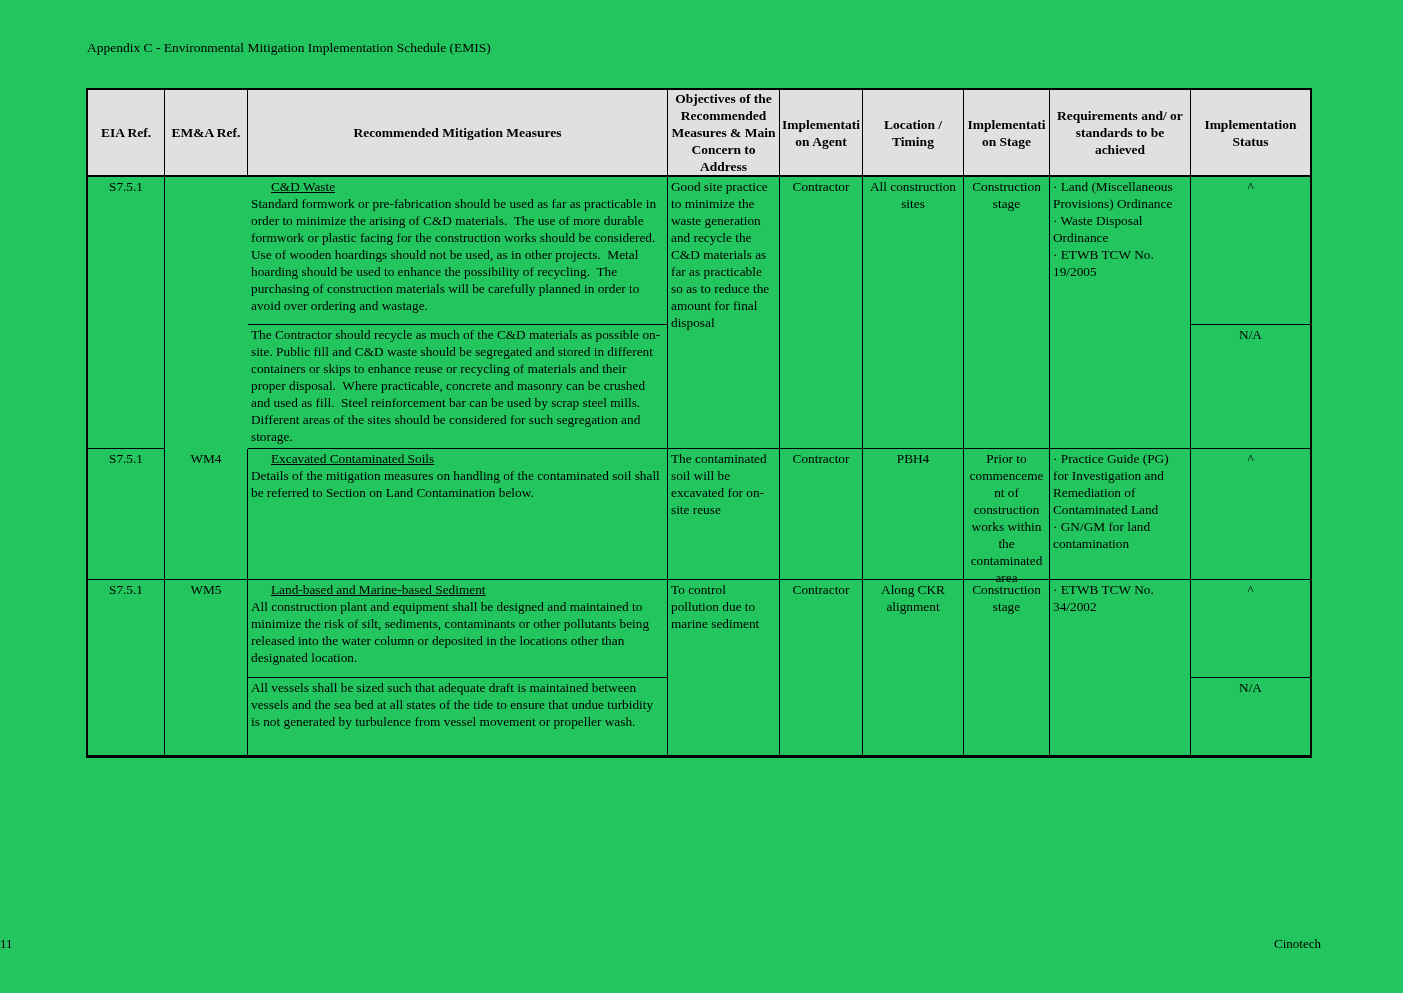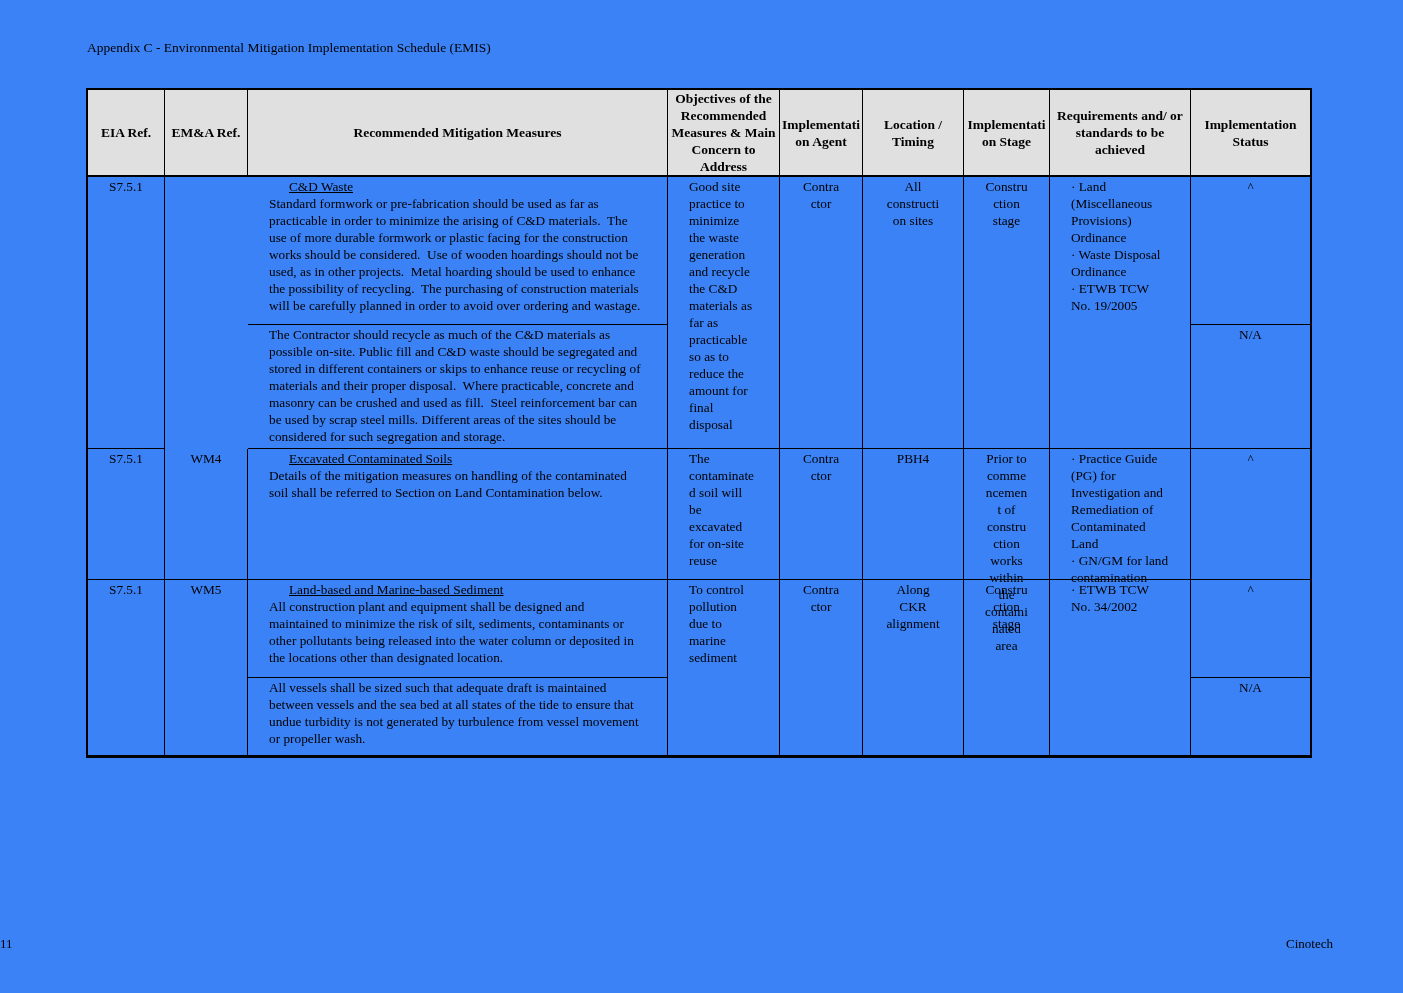--- a/index.html
+++ b/index.html
@@ -1,21 +1,21 @@
 <!DOCTYPE html>
 <html><head>
 <meta charset="utf-8">
 <style>
   * { margin: 0; padding: 0; box-sizing: border-box; }
   html, body { background: #ffffff; }
   .page {
     position: relative;
     width: 1403px;
     height: 993px;
-    background: #3b82f6;
+    background: #22c55e;
     font-family: "Liberation Serif", "DejaVu Serif", serif;
     color: #000;
     overflow: hidden;
   }
   .doc-title {
     position: absolute;
     left: 87px;
     top: 40px;
     font-size: 13.5px;
     line-height: 16px;
@@ -30,21 +30,21 @@
     grid-template-columns: 77px 83px 420px 112px 83px 101px 86px 141px 119px;
     grid-template-rows: 87px 148px 124px 131px 98px 77px;
     border: 2px solid #000;
     border-bottom-width: 3px;
     font-size: 13.3px;
     line-height: 17px;
   }
   .cell {
     border-right: 1px solid #000;
     border-bottom: 1px solid #000;
-    padding: 1px 21px;
+    padding: 1px 3px;
     overflow: visible;
   }
   .cell span, .cell div { white-space: pre-wrap; overflow-wrap: break-word; }
   .hcell {
     background: #e0e0e0;
     font-weight: bold;
     font-size: 13.5px;
     display: flex;
     align-items: center;
     justify-content: center;
@@ -60,21 +60,21 @@
   .req-line { text-align: left; }
   .footer-page {
     position: absolute;
     left: 0; right: 0;
     top: 936px;
     text-align: left;
     font-size: 13px;
   }
   .footer-brand {
     position: absolute;
-    right: 70px;
+    right: 82px;
     top: 936px;
     font-size: 13px;
   }
 </style>
 </head>
 <body>
 
 <div class="page">
 
   <div class="doc-title">Appendix C - Environmental Mitigation Implementation Schedule (EMIS)</div>

